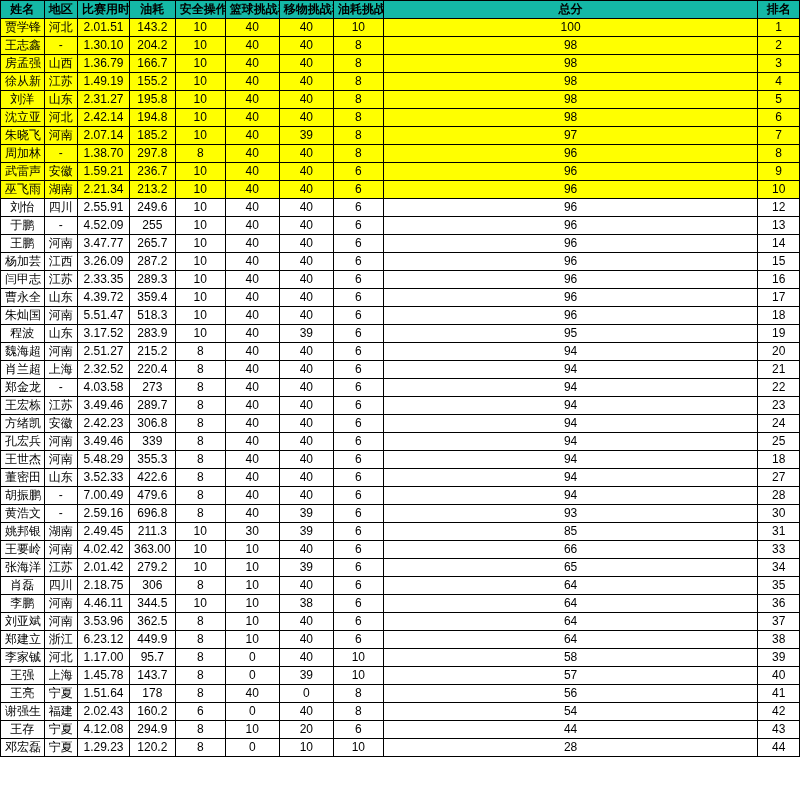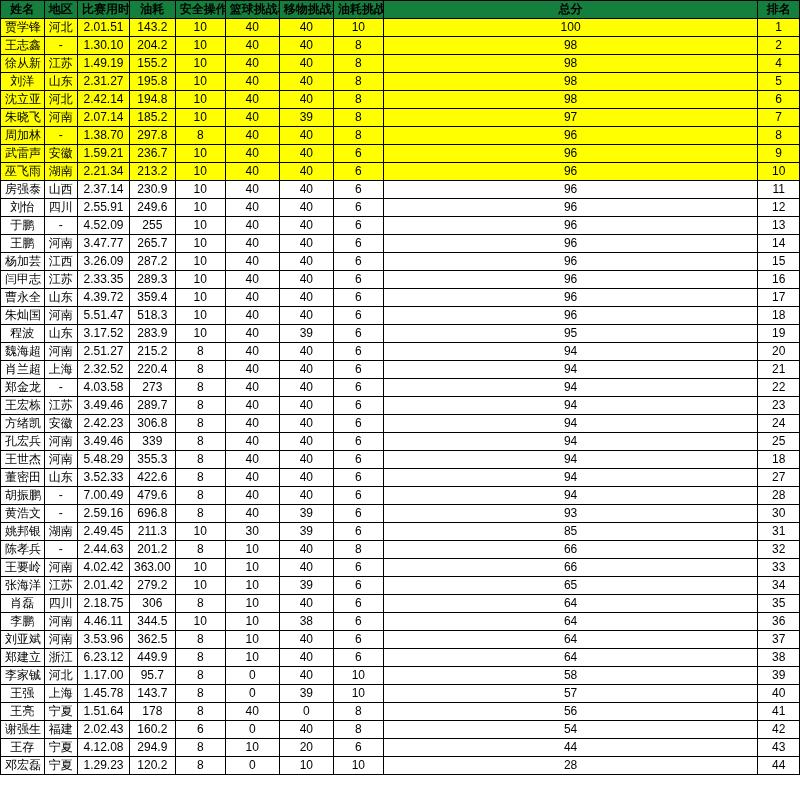--- a/index.html
+++ b/index.html
@@ -1,18 +1,18 @@
 <!DOCTYPE html>
 <html><head>
 <meta charset="utf-8">
 <style>
   html,body{margin:0;padding:0;font-family:"Microsoft YaHei",Arial,sans-serif;font-size:12px;color:#000;background:#fff;}
   .tbl{border-collapse:collapse;width:800px;table-layout:fixed;}
   .tbl th,.tbl td{border:1px solid #000;padding:1px 4px;height:15px;line-height:15px;text-align:center;white-space:nowrap;overflow:hidden;}
-  .tbl th{font-weight:bold;background:#15803d;}
+  .tbl th{font-weight:bold;background:#14b8a6;}
   .left{text-align:left;}
   tr.hl td{background:#ffff00;}
   
   .c0{width:42px;}  .c1{width:32px;}  .c2{width:50px;}
   .c3{width:44px;}  .c4{width:48px;}  .c5{width:52px;}
   .c6{width:52px;}  .c7{width:48px;}  .c8{width:360px;}
   .c9{width:40px;}
 </style>
 </head>
 <body>
@@ -63,20 +63,32 @@
         <td class="left">1.30.10</td>
         <td class="left">204.2</td>
         <td>10</td>
         <td>40</td>
         <td>40</td>
         <td>8</td>
         <td>98</td>
         <td>2</td>
       </tr>
       <tr class="hl">
+        <td>房孟强</td>
+        <td>山西</td>
+        <td class="left">1.36.79</td>
+        <td class="left">166.7</td>
+        <td>10</td>
+        <td>40</td>
+        <td>40</td>
+        <td>8</td>
+        <td>98</td>
+        <td>3</td>
+      </tr>
+      <tr class="hl">
         <td>徐从新</td>
         <td>江苏</td>
         <td class="left">1.49.19</td>
         <td class="left">155.2</td>
         <td>10</td>
         <td>40</td>
         <td>40</td>
         <td>8</td>
         <td>98</td>
         <td>4</td>
@@ -147,32 +159,20 @@
         <td class="left">2.21.34</td>
         <td class="left">213.2</td>
         <td>10</td>
         <td>40</td>
         <td>40</td>
         <td>6</td>
         <td>96</td>
         <td>10</td>
       </tr>
       <tr>
-        <td>房强泰</td>
-        <td>山西</td>
-        <td class="left">2.37.14</td>
-        <td class="left">230.9</td>
-        <td>10</td>
-        <td>40</td>
-        <td>40</td>
-        <td>6</td>
-        <td>96</td>
-        <td>11</td>
-      </tr>
-      <tr>
         <td>刘怡</td>
         <td>四川</td>
         <td class="left">2.55.91</td>
         <td class="left">249.6</td>
         <td>10</td>
         <td>40</td>
         <td>40</td>
         <td>6</td>
         <td>96</td>
         <td>12</td>
@@ -387,32 +387,20 @@
         <td class="left">2.49.45</td>
         <td class="left">211.3</td>
         <td>10</td>
         <td>30</td>
         <td>39</td>
         <td>6</td>
         <td>85</td>
         <td>31</td>
       </tr>
       <tr>
-        <td>陈孝兵</td>
-        <td>-</td>
-        <td class="left">2.44.63</td>
-        <td class="left">201.2</td>
-        <td>8</td>
-        <td>10</td>
-        <td>40</td>
-        <td>8</td>
-        <td>66</td>
-        <td>32</td>
-      </tr>
-      <tr>
         <td>王要岭</td>
         <td>河南</td>
         <td class="left">4.02.42</td>
         <td class="left">363.00</td>
         <td>10</td>
         <td>10</td>
         <td>40</td>
         <td>6</td>
         <td>66</td>
         <td>33</td>

